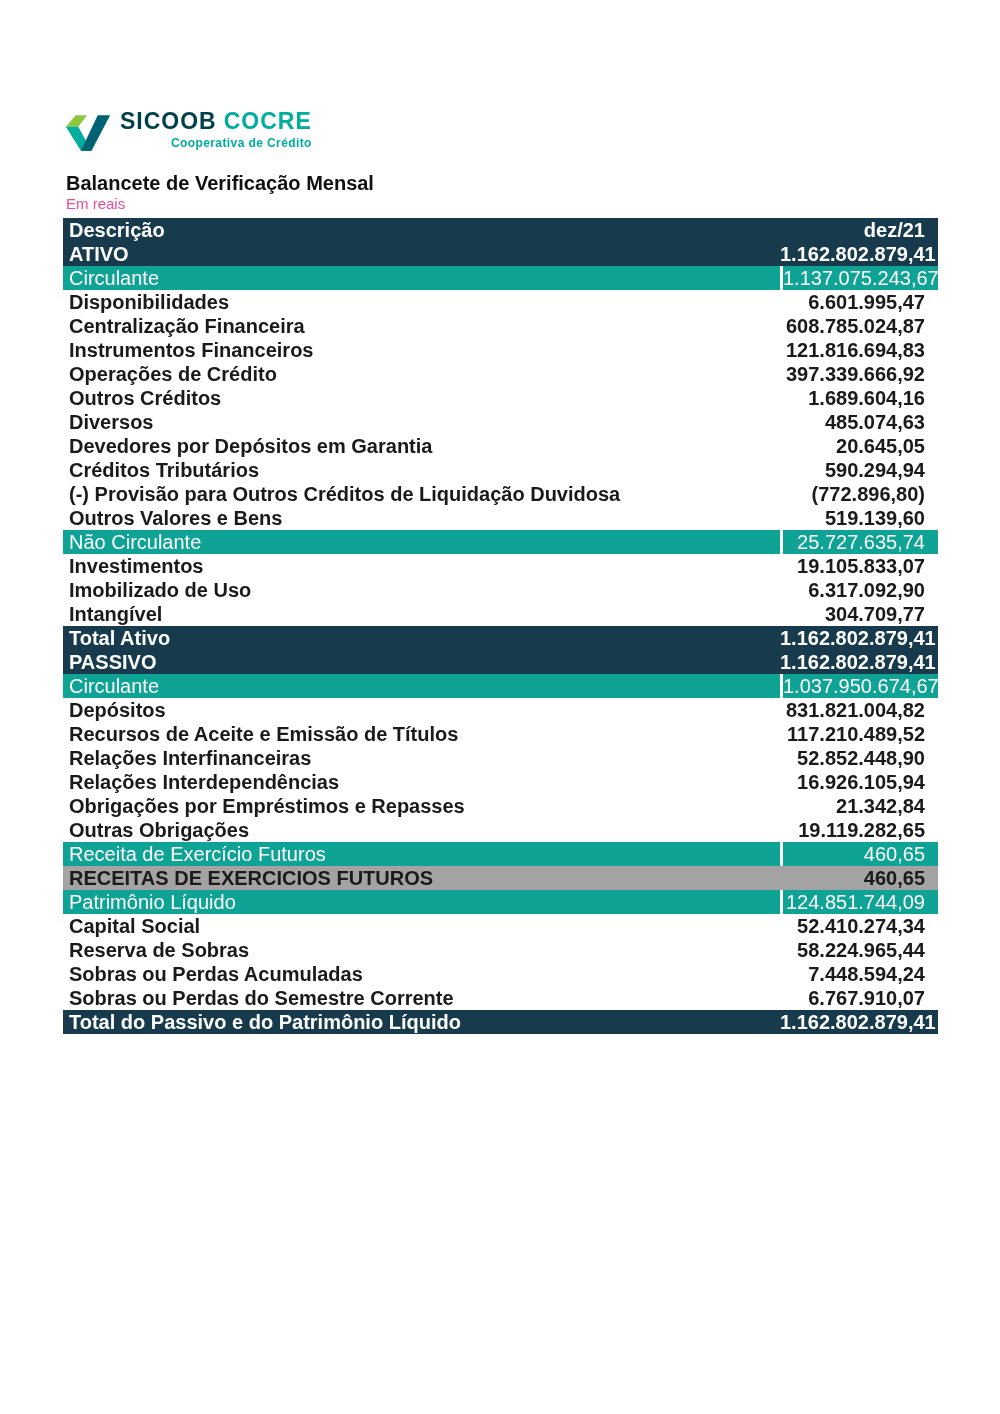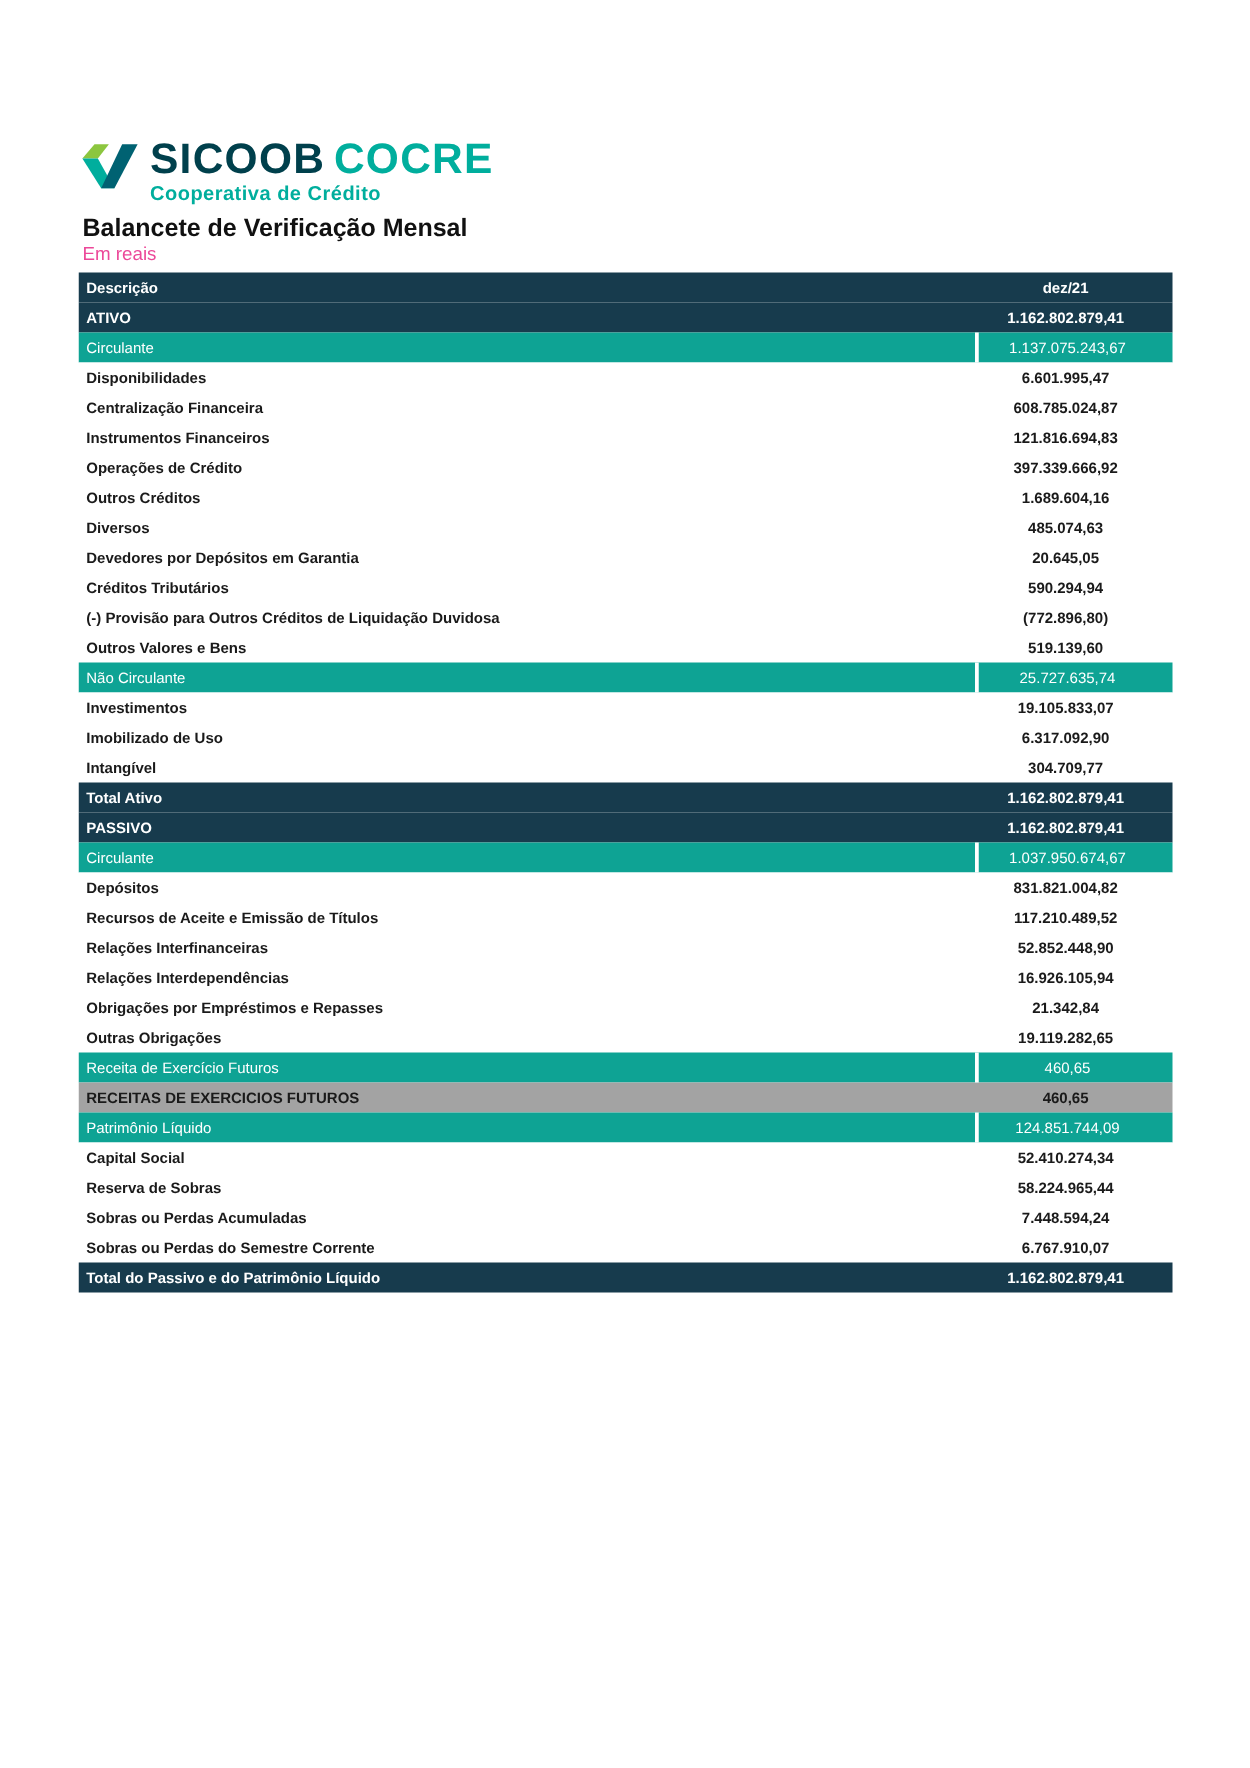--- a/index.html
+++ b/index.html
@@ -10,35 +10,35 @@
     font-family:"Liberation Sans", sans-serif;
     color:#1a1a1a;
     overflow:hidden;
   }
   .page { position:absolute; left:63px; top:0; width:875px; height:1414px; }
 
   
   .logo { position:absolute; top:110px; left:2px; display:flex; align-items:flex-start; gap:9px; }
   .logo-icon { display:block; margin-top:3px; }
   .logo-text { display:flex; flex-direction:column; }
-  .logo-line { font-weight:bold; font-size:34px; line-height:1; letter-spacing:1px; white-space:nowrap; }
+  .logo-line { font-weight:bold; font-size:23px; line-height:1; letter-spacing:1px; white-space:nowrap; }
   .brand  { color:var(--logo-dark); }
   .suffix { color:var(--logo-teal); margin-left:7px; }
-  .tagline { font-size:16px; font-weight:bold; color:var(--logo-teal); text-align:left; margin-top:3px; letter-spacing:0.4px; }
+  .tagline { font-size:12px; font-weight:bold; color:var(--logo-teal); text-align:right; margin-top:3px; letter-spacing:0.4px; }
 
   
   .doc-title    { position:absolute; top:172px; left:3px; font-size:20px; font-weight:bold; color:#111; }
   .doc-subtitle { position:absolute; top:195px; left:3px; font-size:15px; font-weight:normal; color:#ec4899; }
 
   
   .table { position:absolute; top:218px; left:0; width:875px; }
-  .trow { display:flex; height:24px; align-items:center; font-size:12px; }
+  .trow { display:flex; height:24px; align-items:center; font-size:20px; }
   .cell { overflow:hidden; white-space:nowrap; }
   .cell.label { flex:1; padding-left:6px; text-align:left; }
-  .cell.value { width:158px; text-align:center; padding-right:13px; }
+  .cell.value { width:158px; text-align:right; padding-right:13px; }
 
   .trow.dark { background:var(--row-dark); color:#ffffff; font-weight:bold; }
   .trow.teal { background:var(--row-teal); color:#ffffff; font-weight:normal; }
   .trow.teal .cell.value { border-left:3px solid #ffffff; height:24px; line-height:24px; }
   .trow.bold    { background:#ffffff; color:#1a1a1a; font-weight:bold; }
   .trow.regular { background:#a3a3a3; color:#1a1a1a; font-weight:bold; }
 </style>
 </head>
 <body>
 

